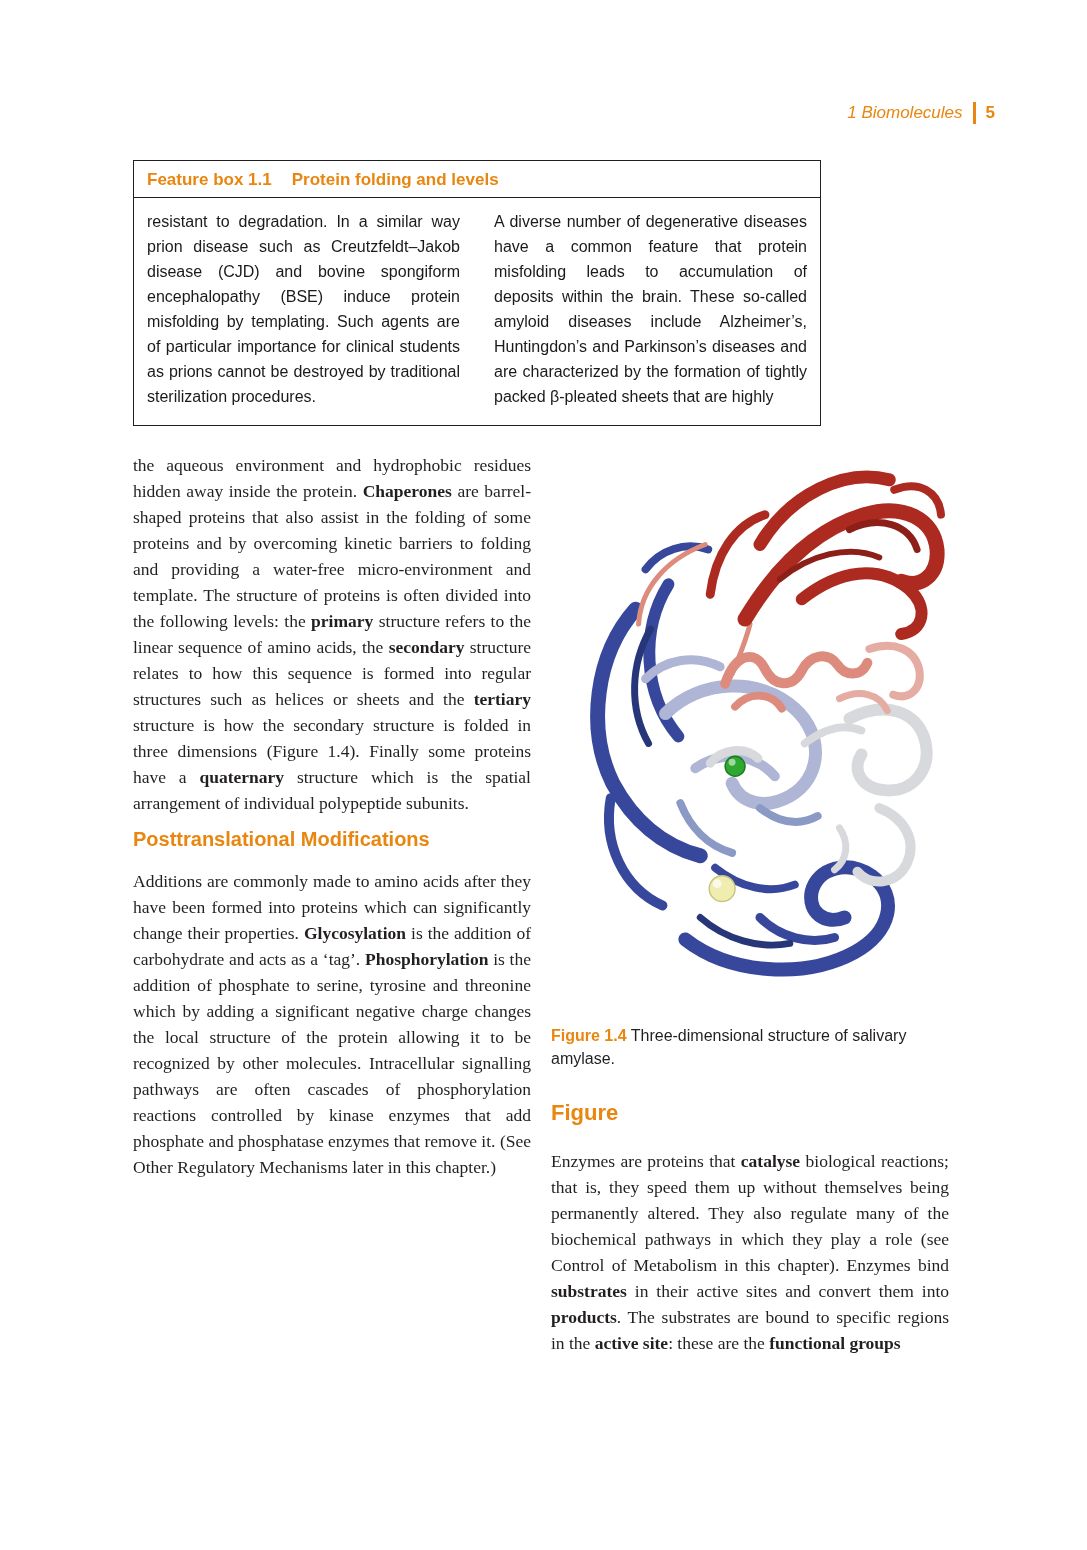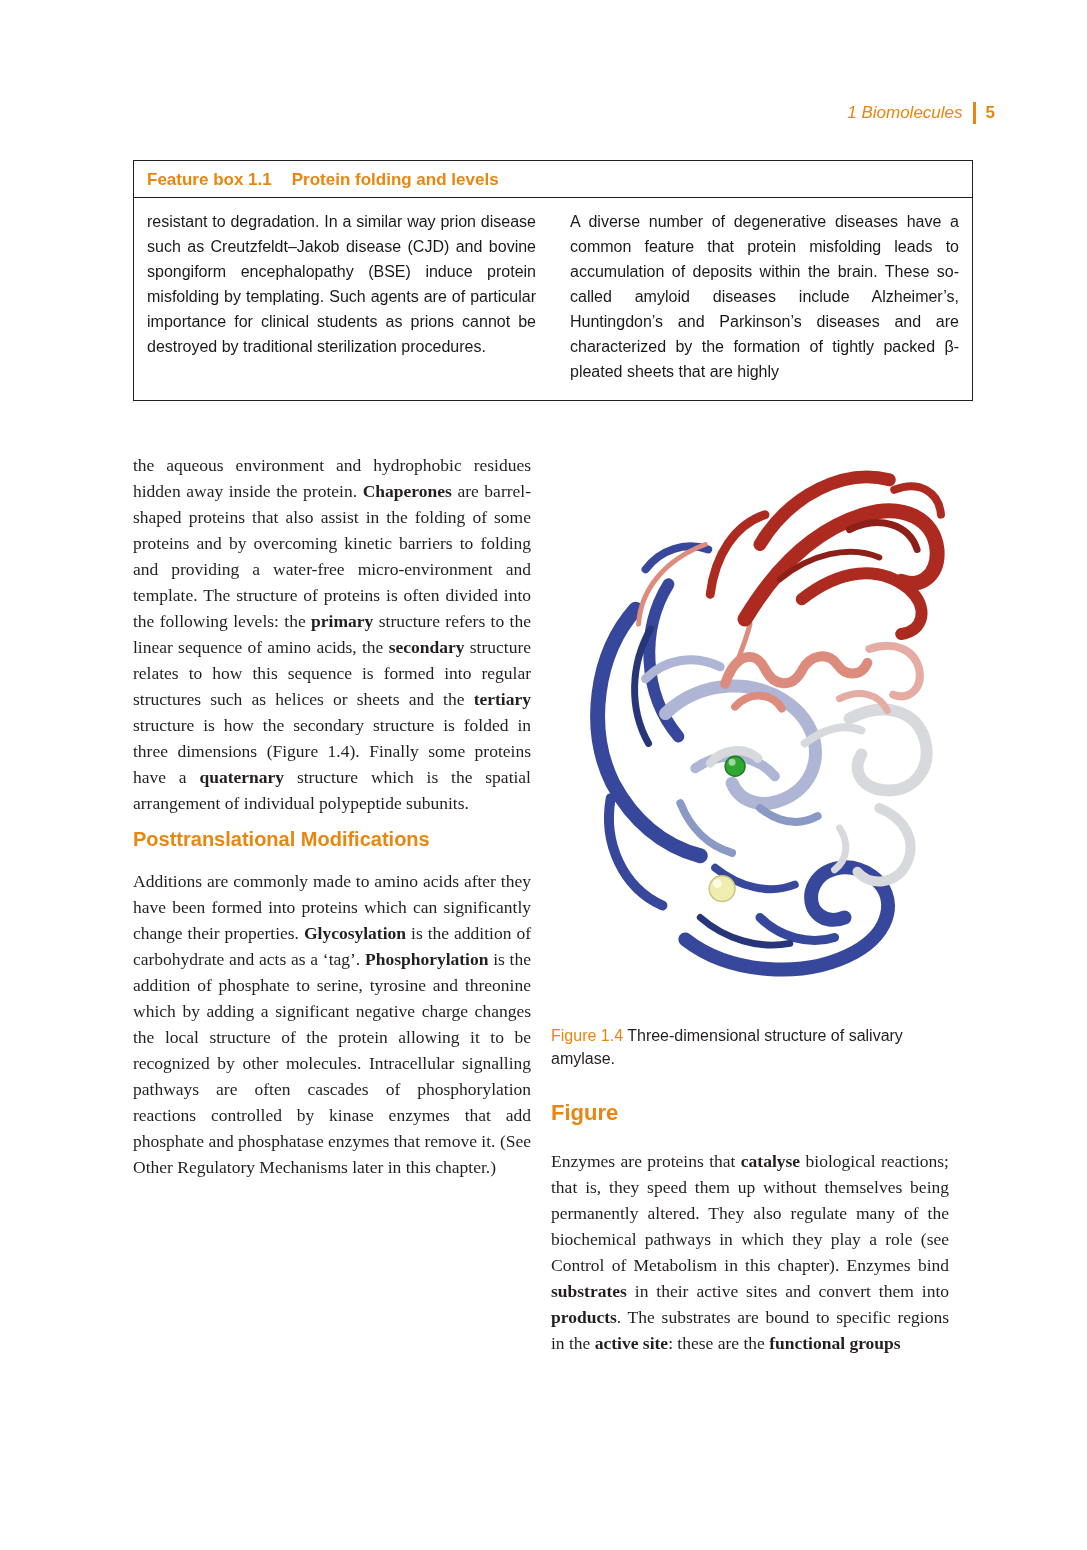--- a/index.html
+++ b/index.html
@@ -12,21 +12,21 @@
   .page { position:absolute; inset:0; background:#ffffff; }
 
   
   .header { position:absolute; top:102px; right:92px; display:flex; align-items:center; gap:10px;
     font-family:"Liberation Sans", sans-serif; font-size:17px; }
   .chapter { color:var(--accent,#e8860f); font-style:italic; }
   .header-bar { width:3px; height:22px; background:var(--accent,#e8860f); }
   .pagenum { color:var(--accent,#e8860f); font-weight:bold; }
 
   
-  .feature-box { position:absolute; left:133px; top:160px; width:840px;
+  .feature-box { position:absolute; left:133px; top:160px; width:688px;
     border:1.5px solid #231f20; background:#fff; }
   .feature-box-title { display:flex; gap:20px; padding:9px 13px 7px;
     border-bottom:1.5px solid #231f20;
     font-family:"Liberation Sans", sans-serif; font-weight:bold; font-size:17px;
     color:var(--accent,#e8860f); }
   .feature-box-body { display:flex; gap:34px; padding:11px 13px 16px; }
   .feature-col { flex:1; font-family:"Liberation Sans", sans-serif; font-size:16px;
     line-height:25px; text-align:justify; color:#1a1a1a; }
 
   
@@ -144,21 +144,21 @@
             <circle cx="185" cy="318" r="10" stroke="#1d7a22" stroke-width="1.5" fill="#2FA832"></circle>
             <circle cx="182" cy="314" r="3.5" fill="#ffffff" opacity="0.55"></circle>
           </g>
           <g>
             <circle cx="172" cy="441" r="13" stroke="#c9c67f" stroke-width="1.5" fill="#EFEDB0"></circle>
             <circle cx="167" cy="436" r="4.5" fill="#ffffff" opacity="0.7"></circle>
           </g>
         </svg>
       </div>
 
-      <p class="caption"><span class="accent" style="font-weight: 400; margin-top: 21px;">Figure 1.4</span><span>  Three-dimensional structure of salivary amylase.</span></p>
+      <p class="caption"><span class="accent" style="font-weight: 700; margin-top: 21px;">Figure 1.4</span><span>  Three-dimensional structure of salivary amylase.</span></p>
 
       <h2 class="section-heading enzymes-heading">Figure</h2>
 
       <p class="body-para"><span>Enzymes are proteins that </span><span style="font-weight: 700;">catalyse</span><span> biological reactions; that is, they speed them up without themselves being permanently altered. They also regulate many of the biochemical pathways in which they play a role (see Control of Metabolism in this chapter). Enzymes bind </span><span style="font-weight: 700;">substrates</span><span> in their active sites and convert them into </span><span style="font-weight: 700;">products</span><span>. The substrates are bound to specific regions in the </span><span style="font-weight: 700;">active site</span><span>: these are the </span><span style="font-weight: 700;">functional groups</span></p>
 
     </div>
   </div>
 </div>
 
 </body></html>

